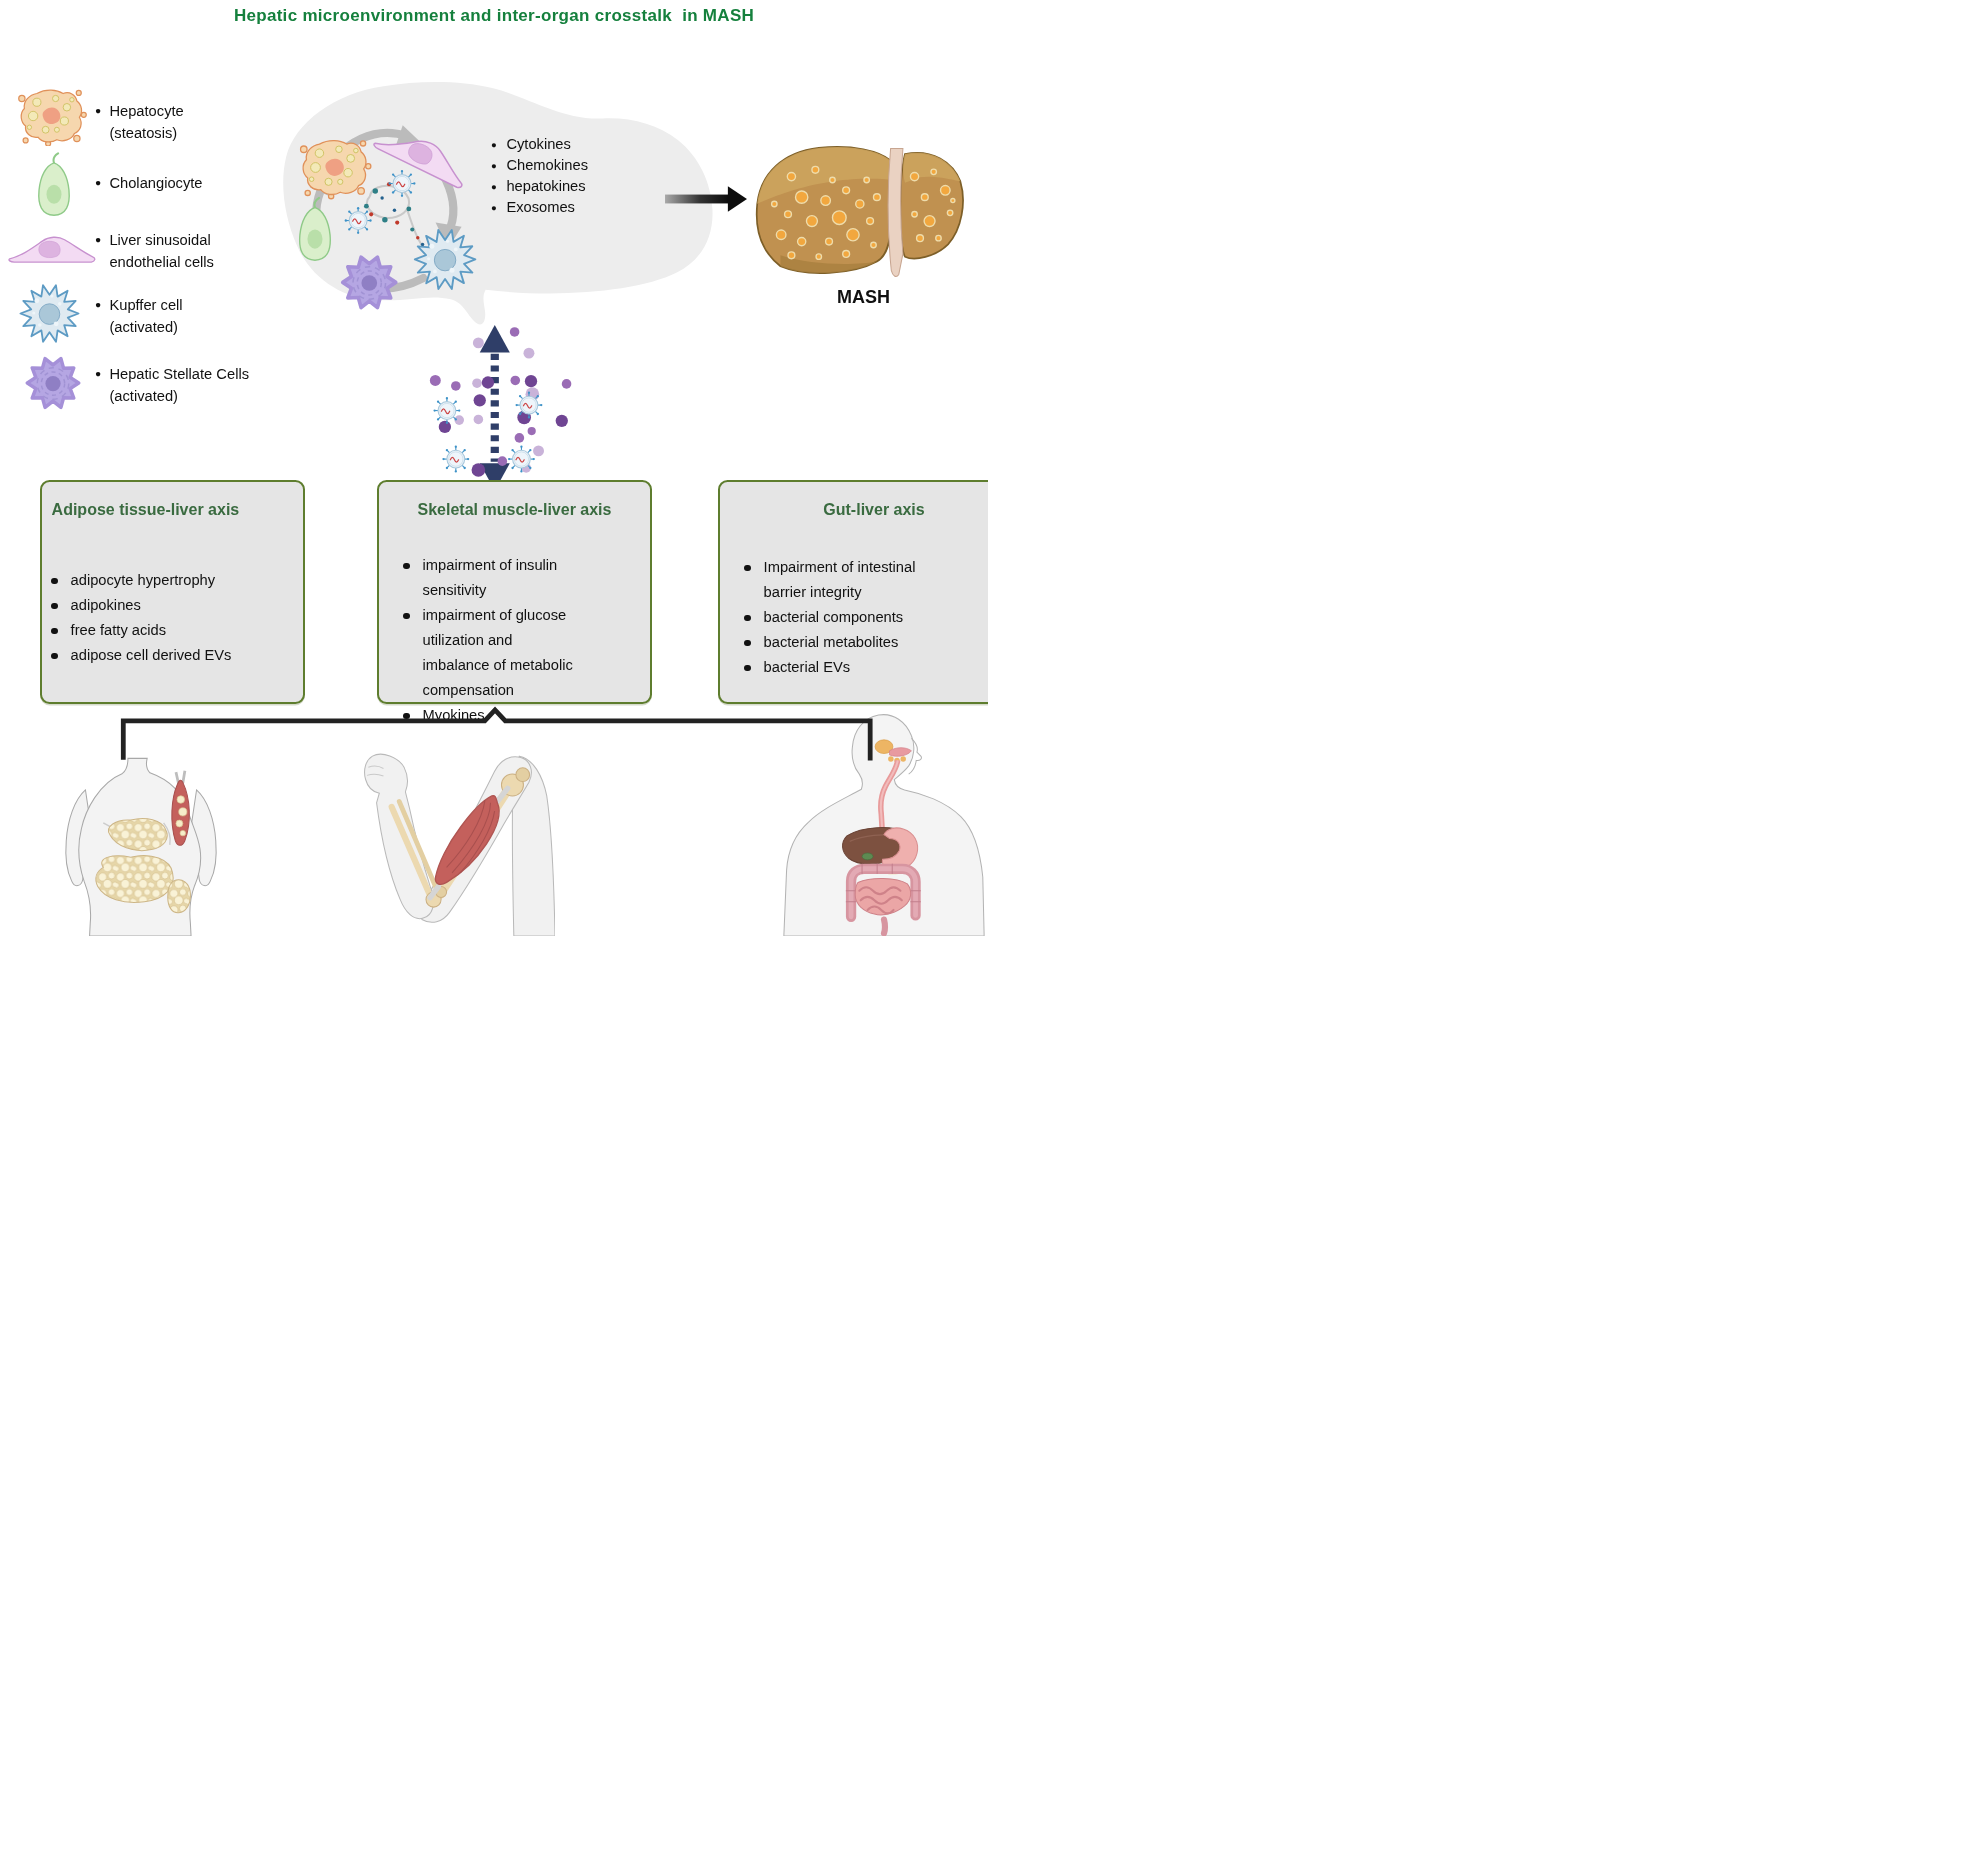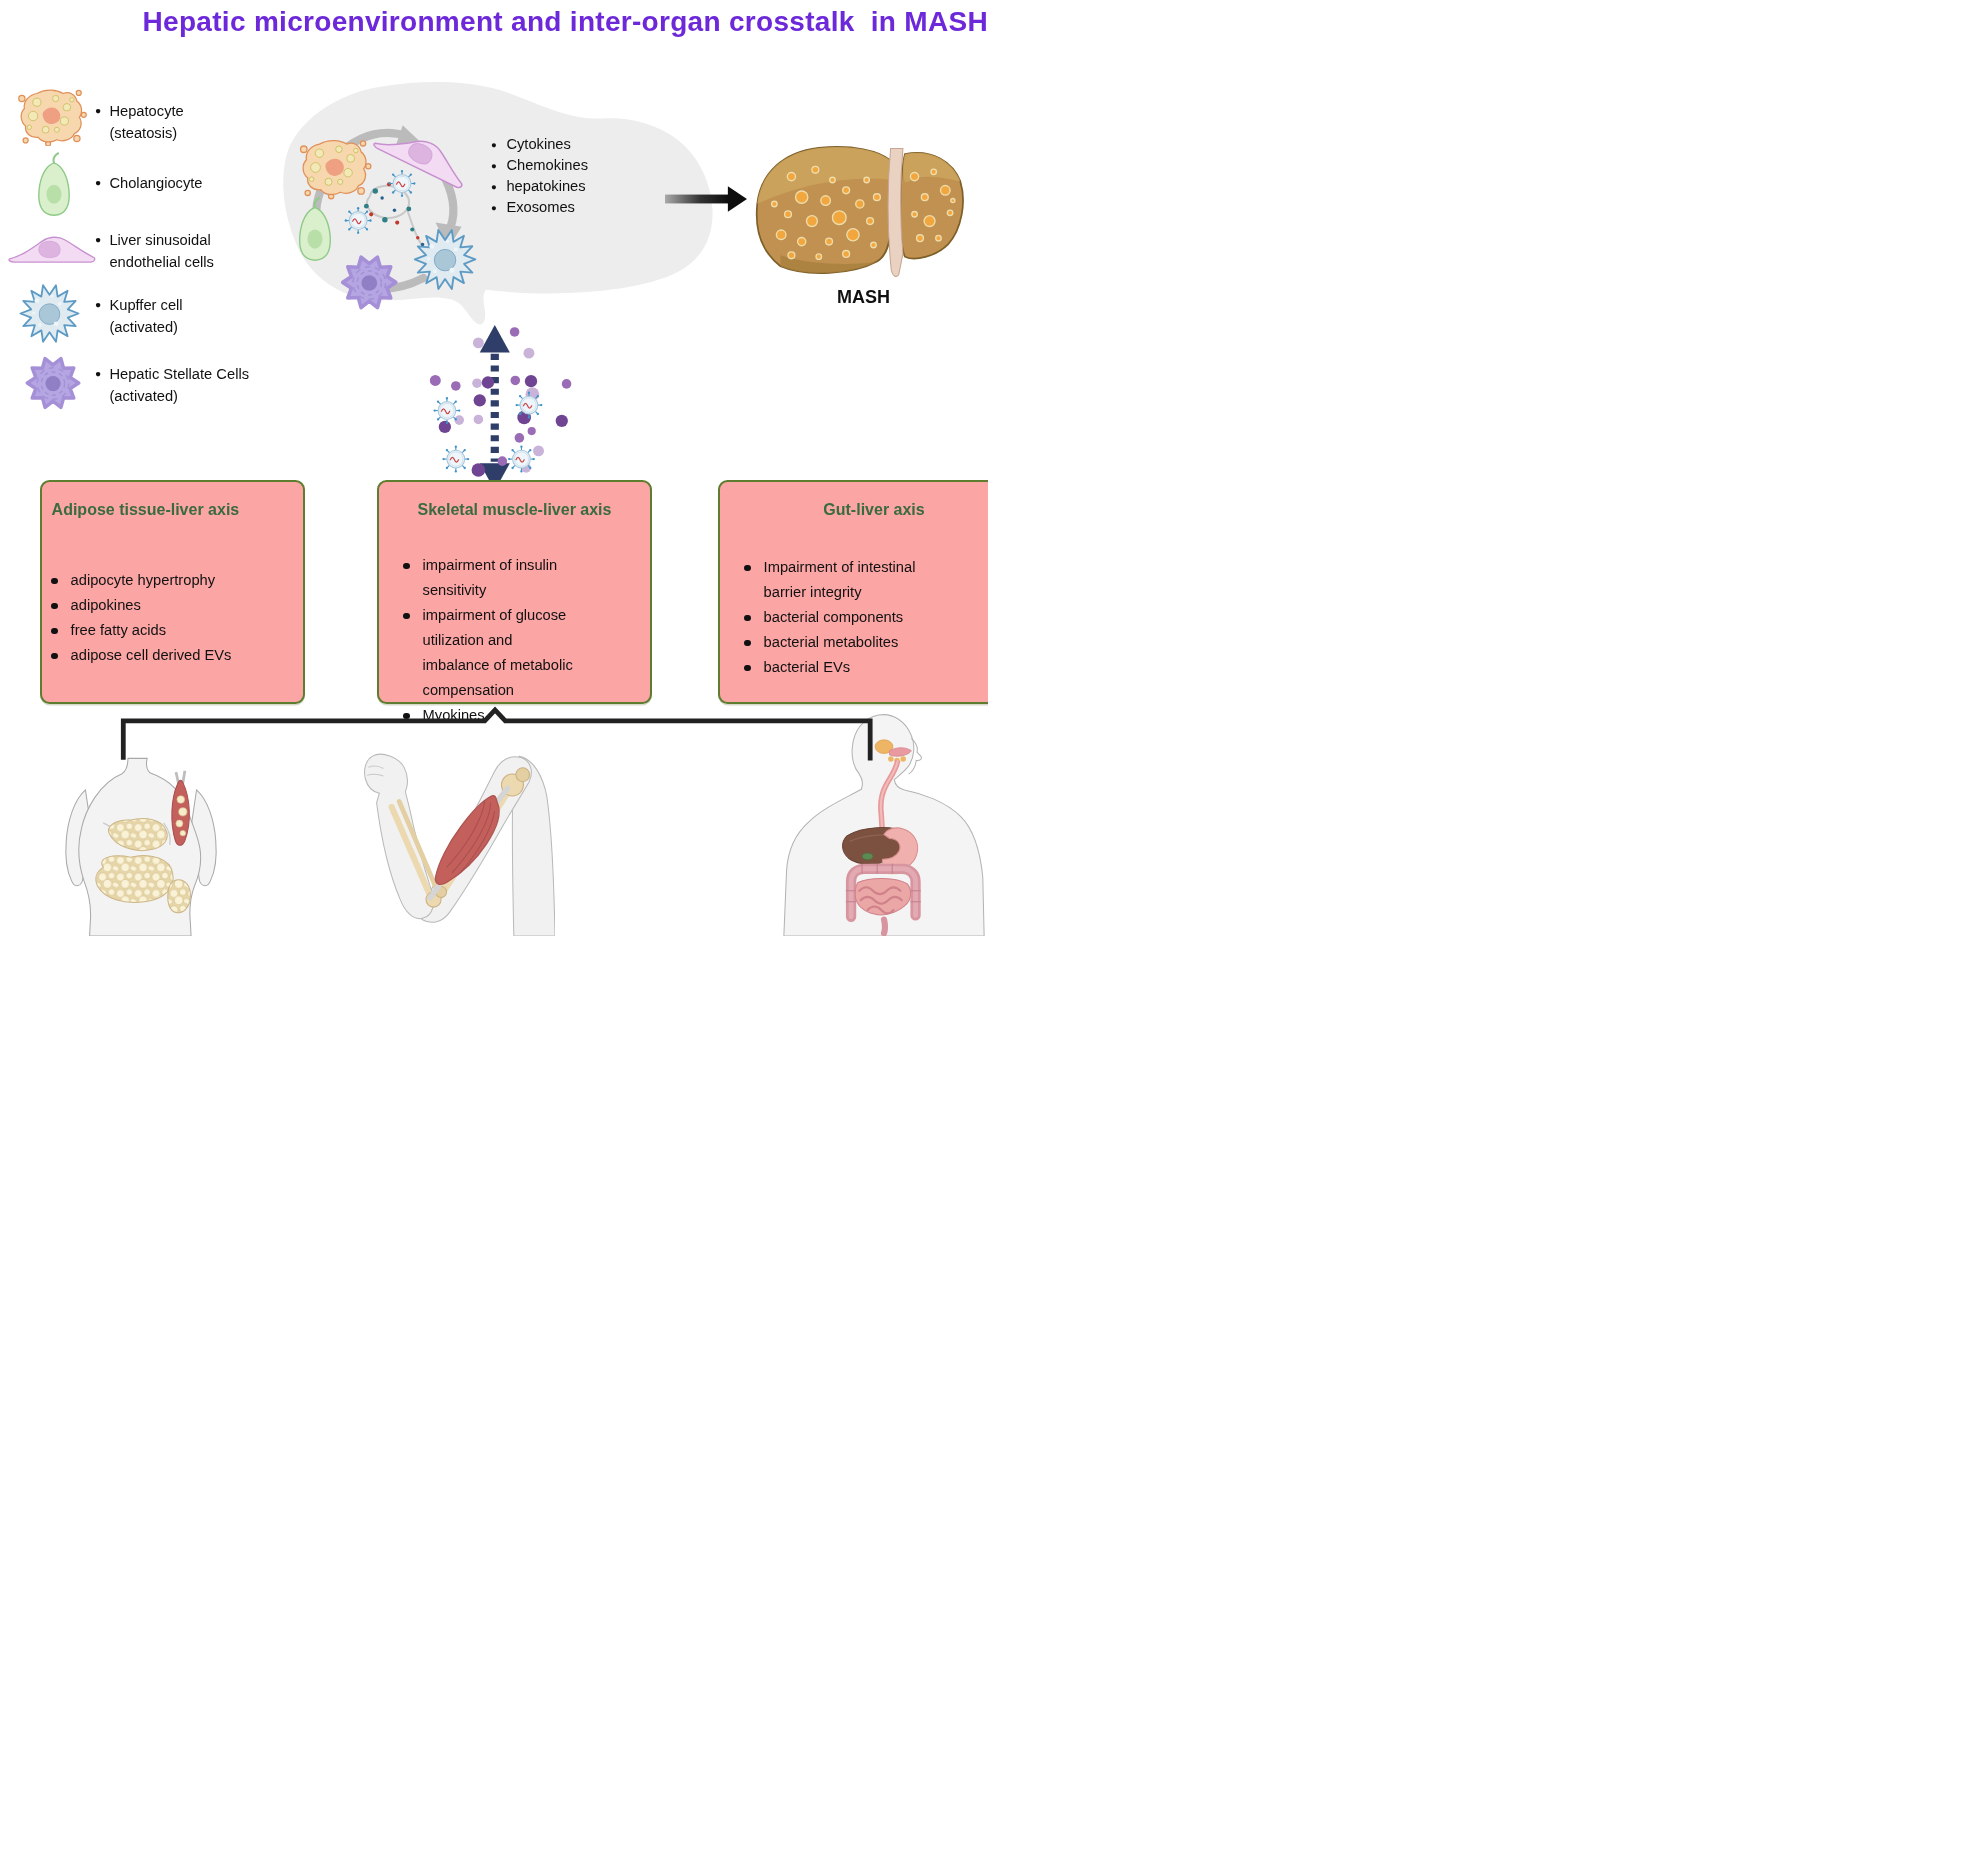--- a/index.html
+++ b/index.html
@@ -1,33 +1,33 @@
 <!DOCTYPE html>
 <html style="font-size:11px"><head>
 <meta charset="utf-8">
 <style>
   html,body{margin:0;padding:0;background:#ffffff;}
   .canvas{position:relative;width:988px;height:936px;background:#fff;overflow:hidden;
           font-family:"Liberation Sans",sans-serif;color:#111;}
   .abs{position:absolute;}
-  .title{position:absolute;top:5.5px;left:0;right:0;text-align:right;
-         font-size:28px;font-weight:bold;letter-spacing:0.3px;color:#6d28d9;white-space:pre;}
+  .title{position:absolute;top:5.5px;left:0;right:0;text-align:center;
+         font-size:17px;font-weight:bold;letter-spacing:0.3px;color:#15803d;white-space:pre;}
   
   .leg-text{position:absolute;left:95px;display:flex;gap:8.2px;font-size:14.7px;
             line-height:22px;white-space:pre-line;}
   .leg-text .dot{font-size:10.3px;line-height:22px;}
   
   .secretions{position:absolute;left:491px;top:134px;font-size:14.7px;line-height:21px;}
   .secretions .row{display:flex;gap:9.6px;}
   .secretions .dot{font-size:9.6px;}
   
   .mash-label{position:absolute;left:795px;top:287px;width:137px;text-align:center;
               font-size:18px;font-weight:bold;}
   
-  .box{position:absolute;top:480px;height:224px;background:#fca5a5;border:2.1px solid #5e7d2e;
+  .box{position:absolute;top:480px;height:224px;background:#e5e5e5;border:2.1px solid #5e7d2e;
        border-radius:9.6px;box-sizing:border-box;box-shadow:0 1.4px 0 rgba(90,110,50,.25);}
   .box-title{color:#3a6b40;font-weight:bold;font-size:16px;margin:19px 6.9px 0 6.9px;}
   .box-title.left{ text-align:left;margin-left:9.6px;}
   .box-title.center{text-align:center;}
   .box ul{list-style:none;margin:0;font-size:14.7px;line-height:25px;}
   .box li{position:relative;padding-left:20.6px;}
   .box li::before{content:"";position:absolute;left:1.4px;top:9.6px;width:6.9px;height:6.9px;
                   border-radius:50%;background:#111;}
   .box-adipose ul{margin-top:49px;padding-left:8px;}
   .box-muscle  ul{margin-top:34px;padding-left:23px;}

